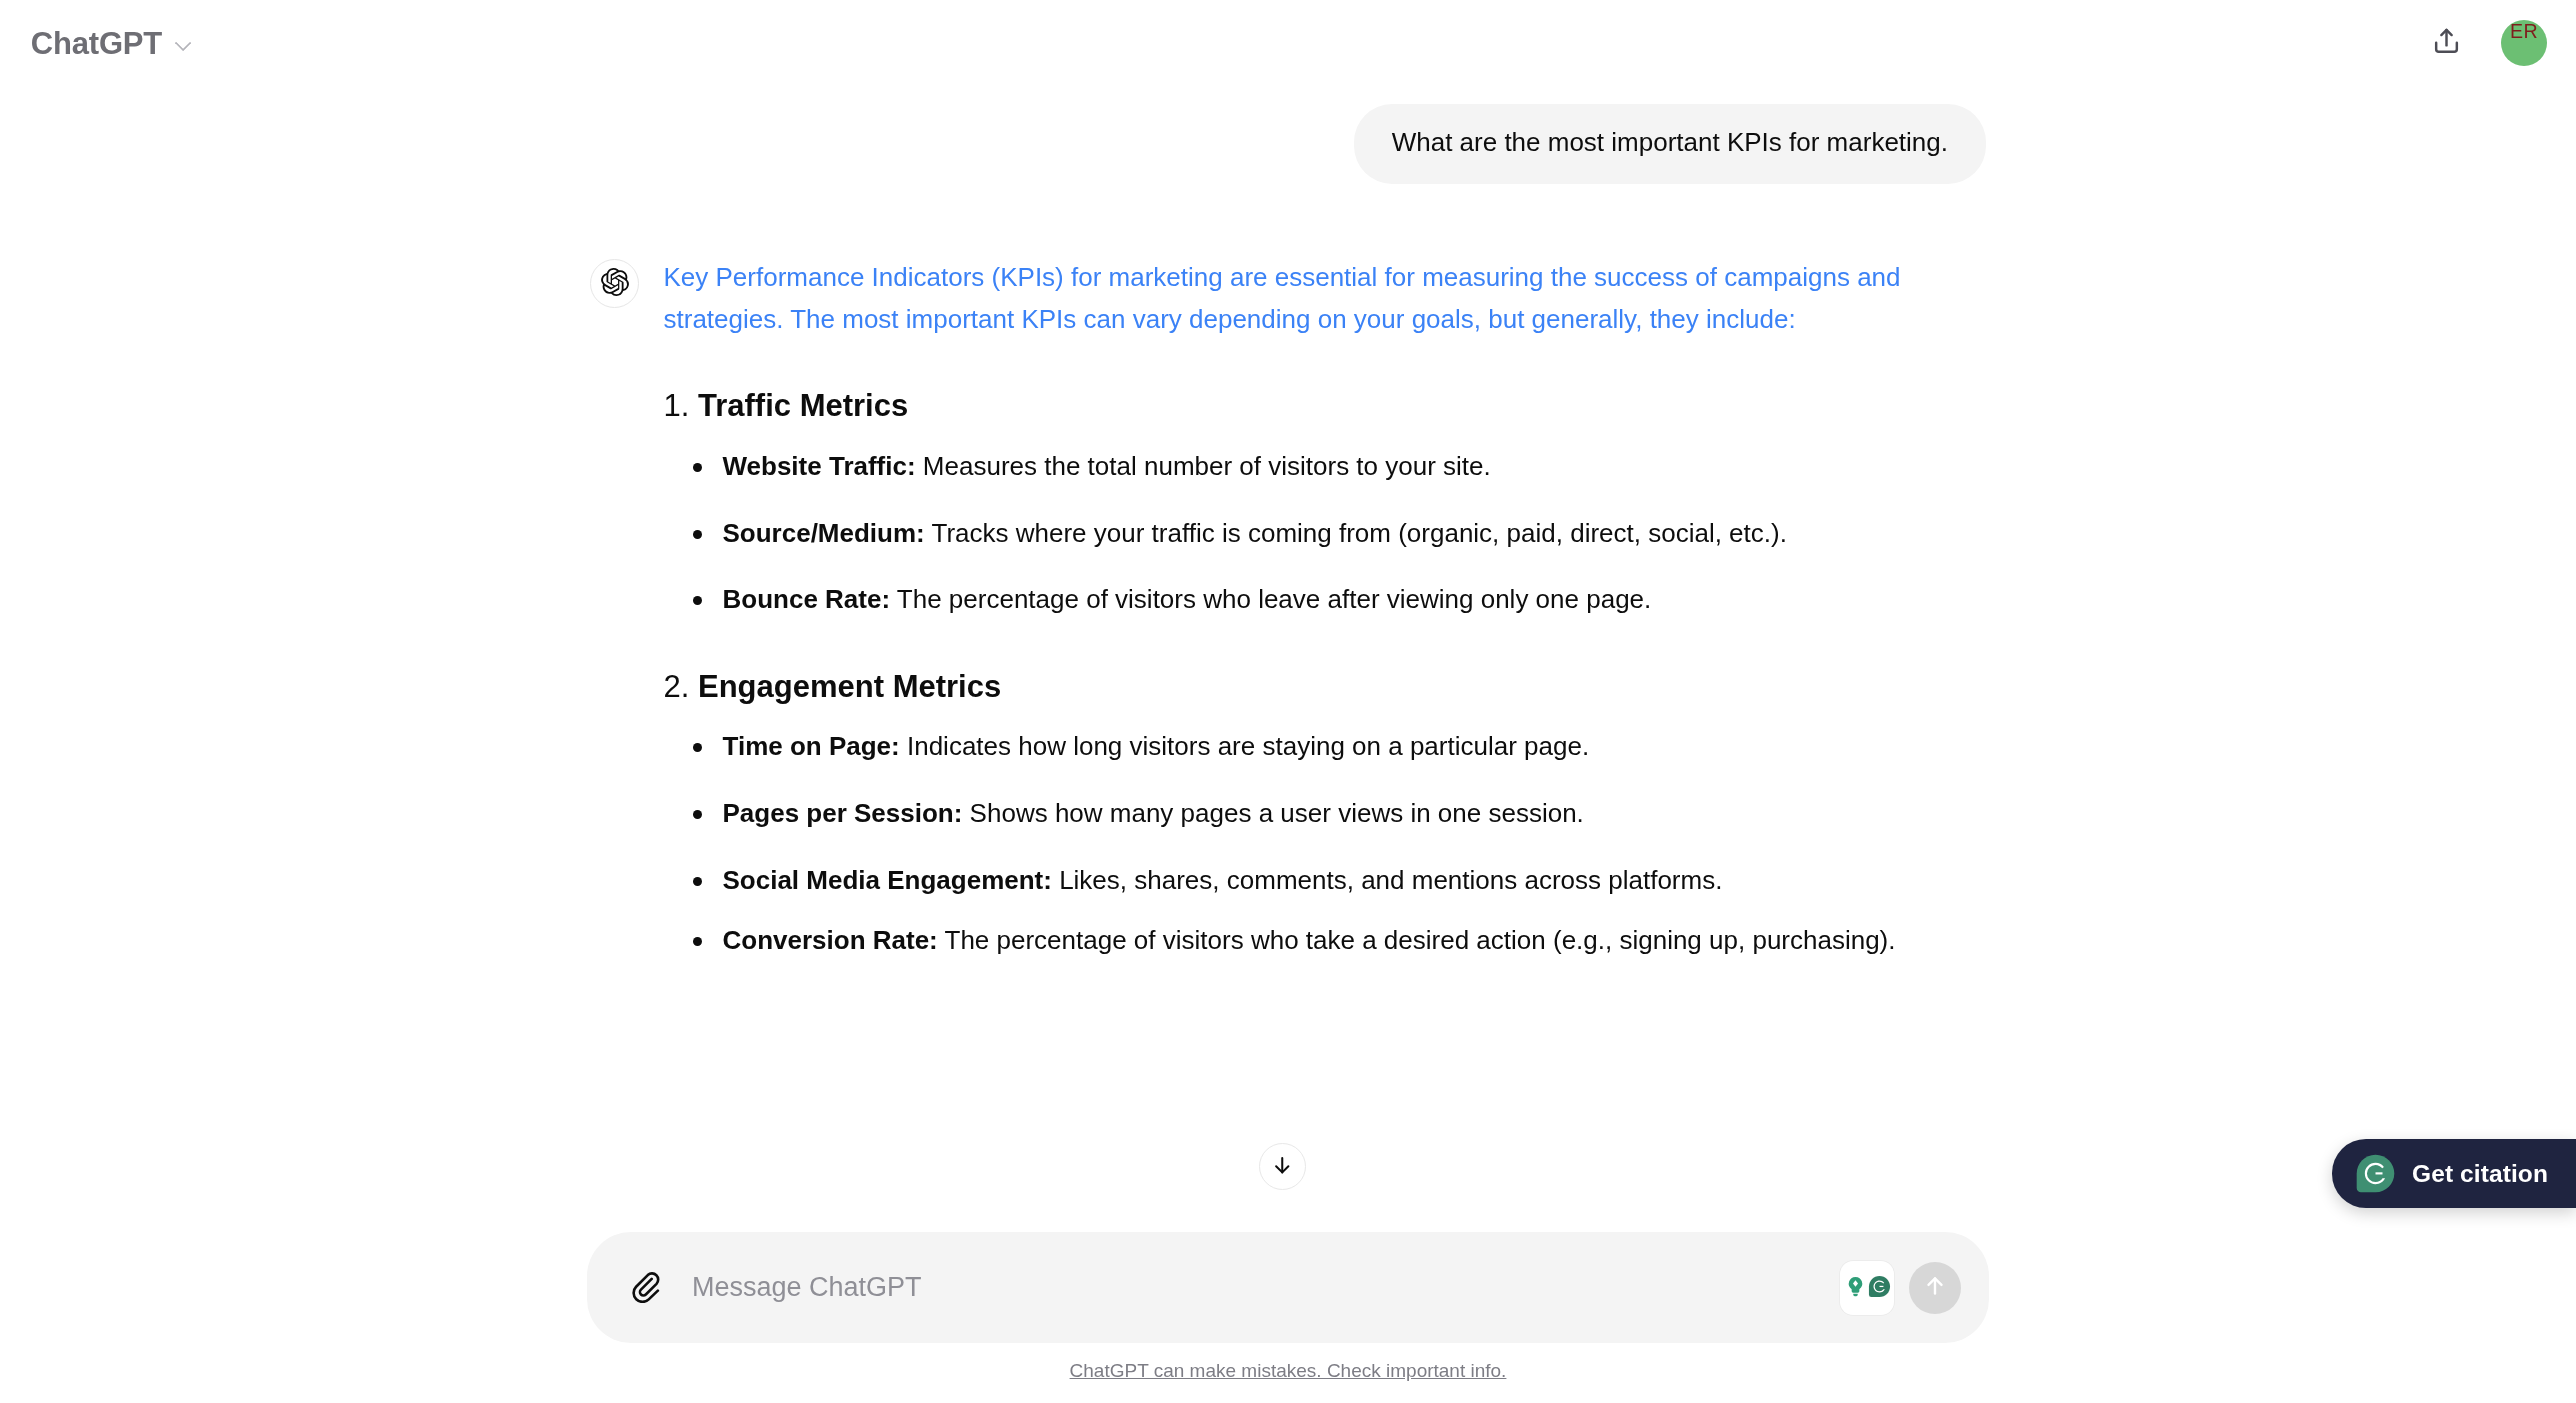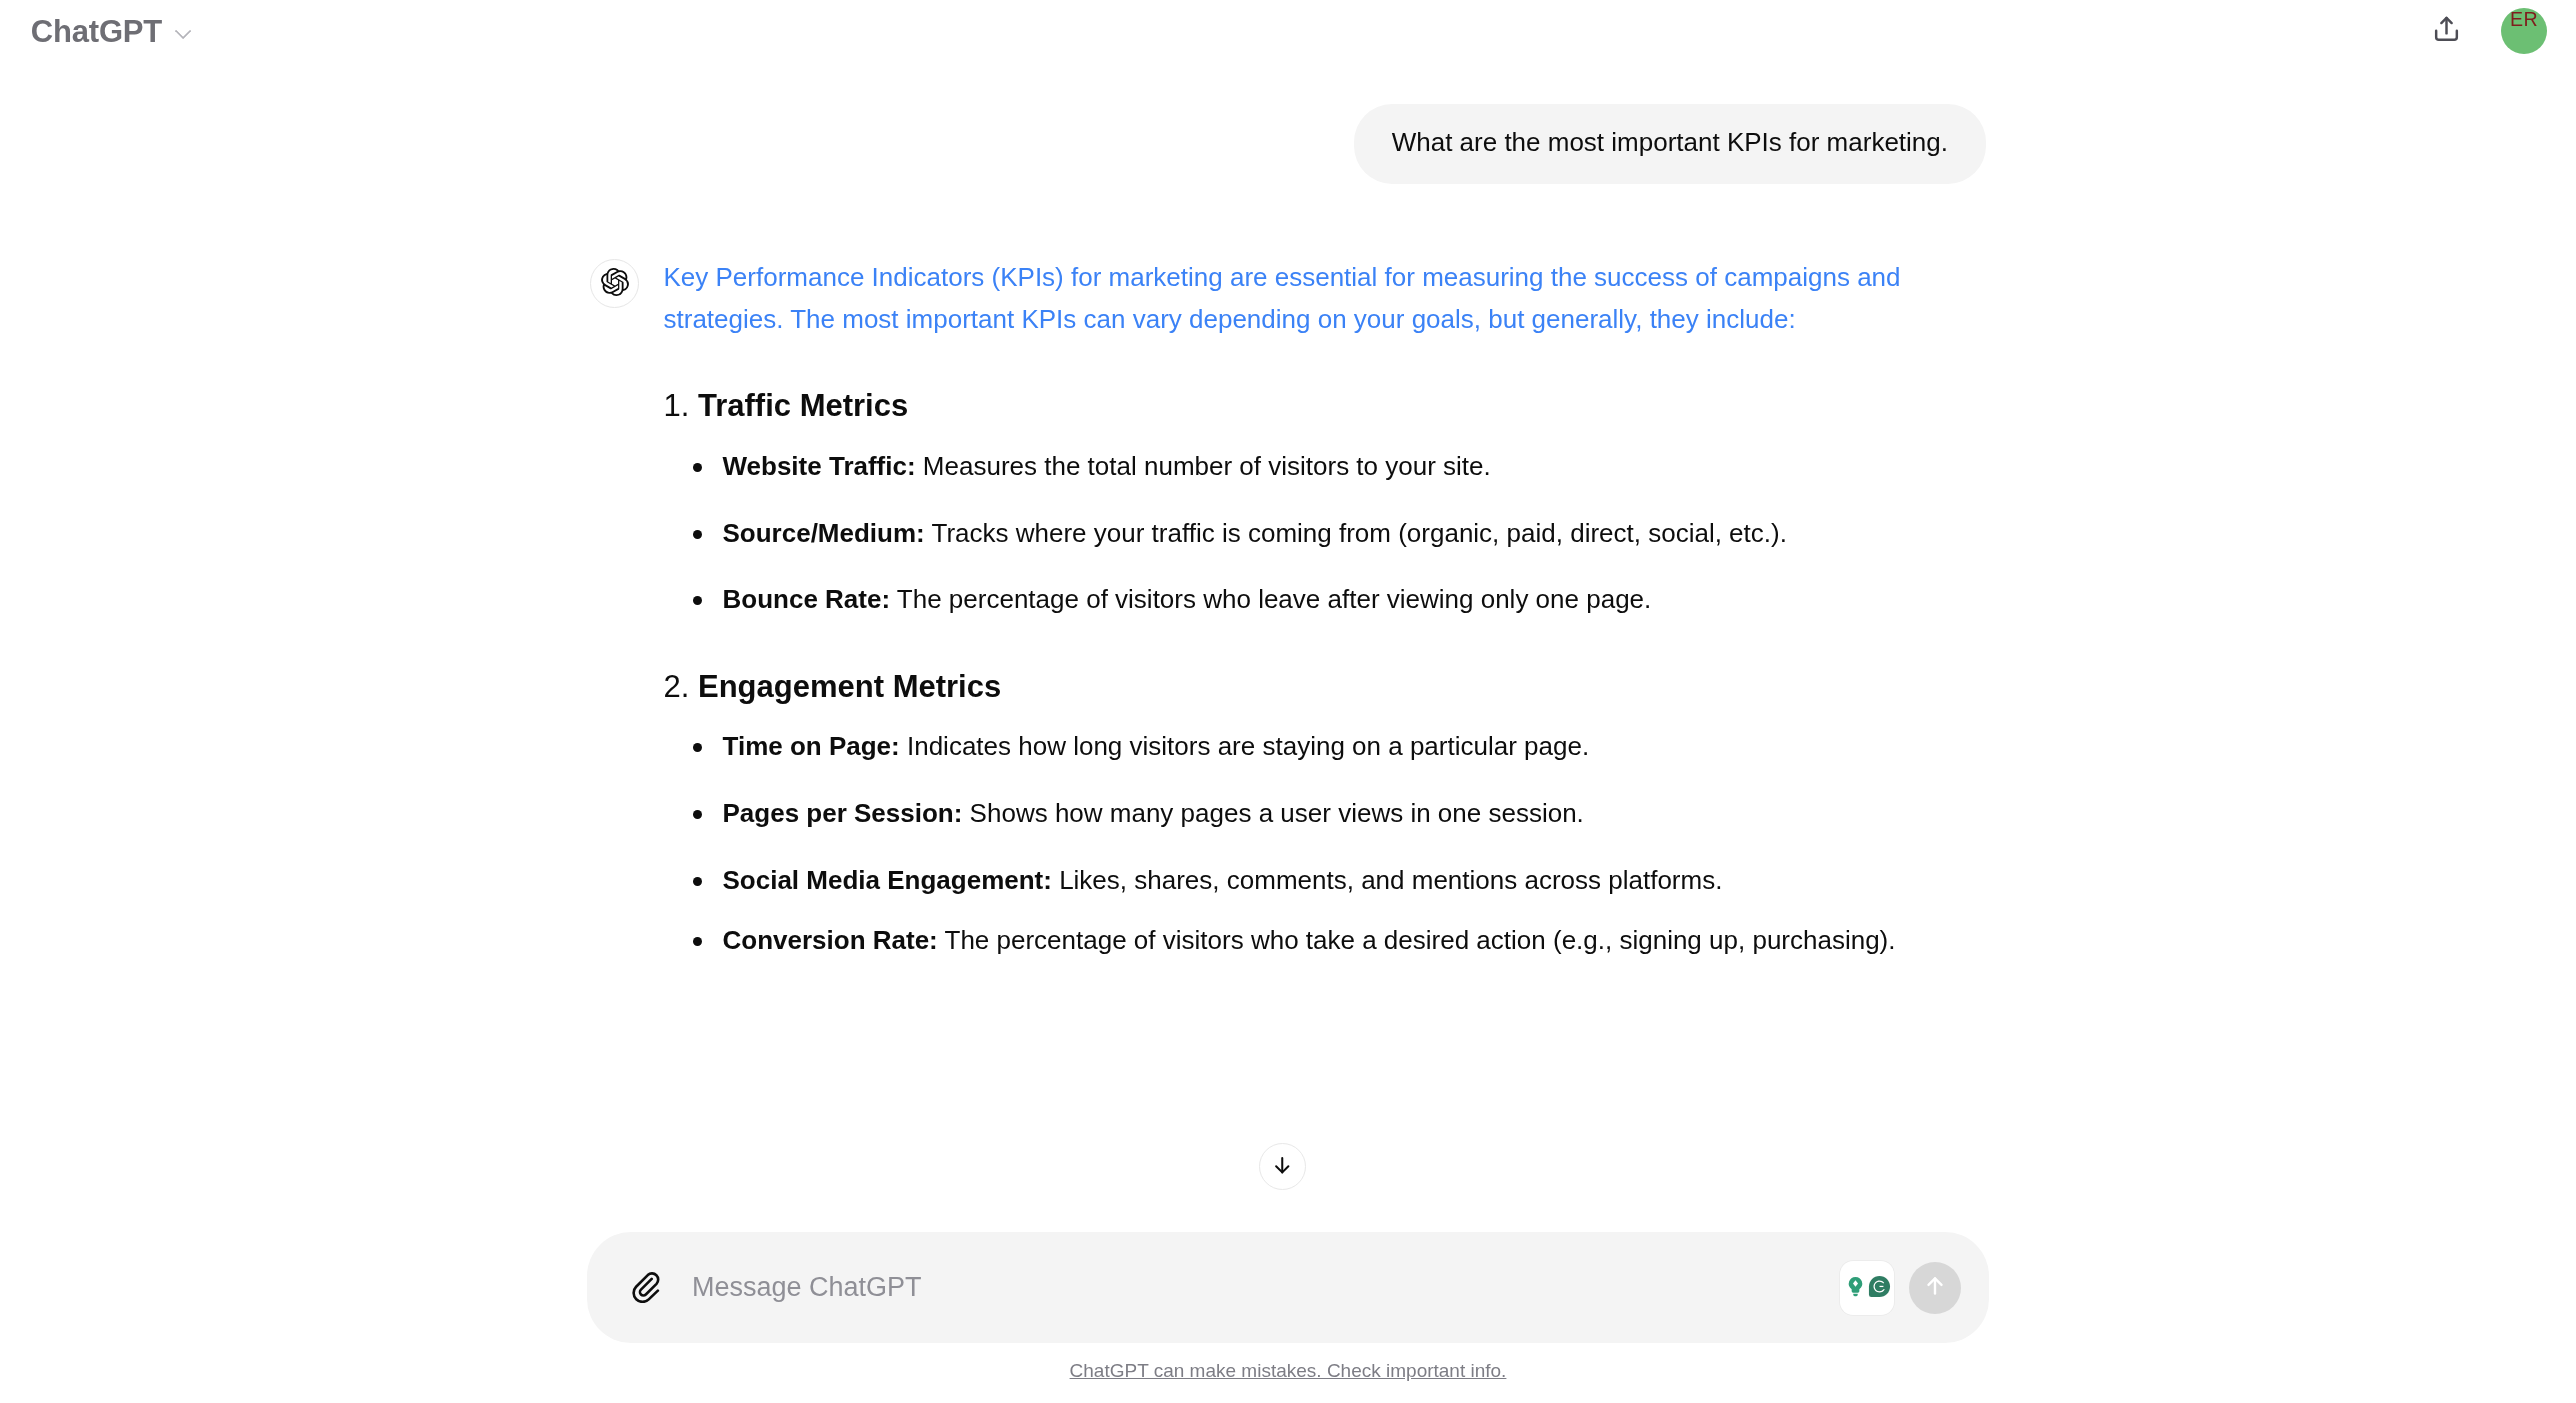--- a/index.html
+++ b/index.html
@@ -19,21 +19,21 @@
     position: relative;
     width: 2576px;
     height: 1403px;
     background: #ffffff;
     overflow: hidden;
   }
 
   
   .header {
     position: absolute;
-    top: 0; left: 0;
+    top: 12px; left: 0;
     width: 2576px;
     height: 62px;
     display: flex;
     align-items: center;
     justify-content: space-between;
     padding: 0 29px 0 21px;
     background: #ffffff;
     z-index: 40;
   }
   .header-left {
@@ -407,20 +407,30 @@
 
   <div class="scroll-down">
     <span>
       <svg width="24.5" height="24.5" viewBox="0 0 24 24" fill="none" stroke="#0d0d0d" stroke-width="2" stroke-linecap="round" stroke-linejoin="round">
         <path d="M12 5v14"></path>
         <path d="M6 13l6 6 6-6"></path>
       </svg>
     </span>
   </div>
 
+  <div class="get-citation">
+    <span class="gc-logo">
+      <svg width="41" height="41" viewBox="0 0 48 48">
+        <path d="M24 2C11.85 2 2 11.85 2 24v17a5 5 0 0 0 5 5h17c12.15 0 22-9.85 22-22S36.15 2 24 2z" fill="#3f8f72"></path>
+        <path d="M24 11.5c-6.9 0-12.5 5.6-12.5 12.5S17.1 36.5 24 36.5c4.9 0 9.15-2.83 11.2-6.95h-2.95A9.9 9.9 0 0 1 24 34a10 10 0 1 1 0-20c3.2 0 6.05 1.5 7.88 3.85l1.95-1.6A12.45 12.45 0 0 0 24 11.5z" fill="#ffffff"></path>
+        <path d="M24 22.6v2.55h8.2V22.6H24z" fill="#ffffff"></path>
+      </svg>
+    </span>
+    <span class="gc-label">Get citation</span>
+  </div>
 
   <div class="composer-wrap">
 
     <div class="composer">
 
       <button class="attach-btn">
         <span>
           <svg width="33" height="33" viewBox="0 0 24 24" fill="none" stroke="#0d0d0d" stroke-width="1.9" stroke-linecap="round" stroke-linejoin="round">
             <path d="M16.5 6.5l-7.8 7.8a2.5 2.5 0 0 0 3.54 3.54l7.78-7.79a4.5 4.5 0 0 0-6.36-6.36l-8.49 8.49a6.5 6.5 0 0 0 9.19 9.19L21 15"></path>
           </svg>

